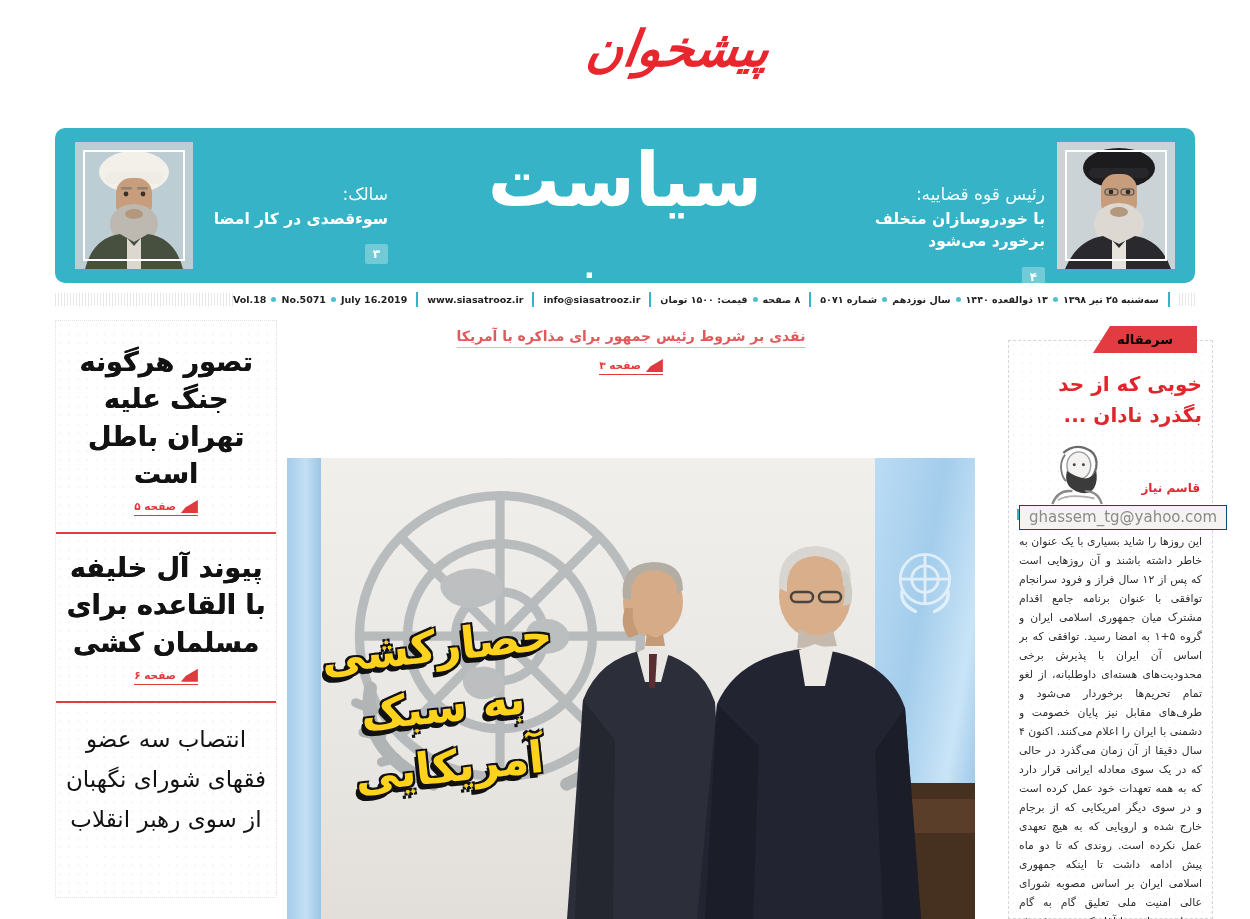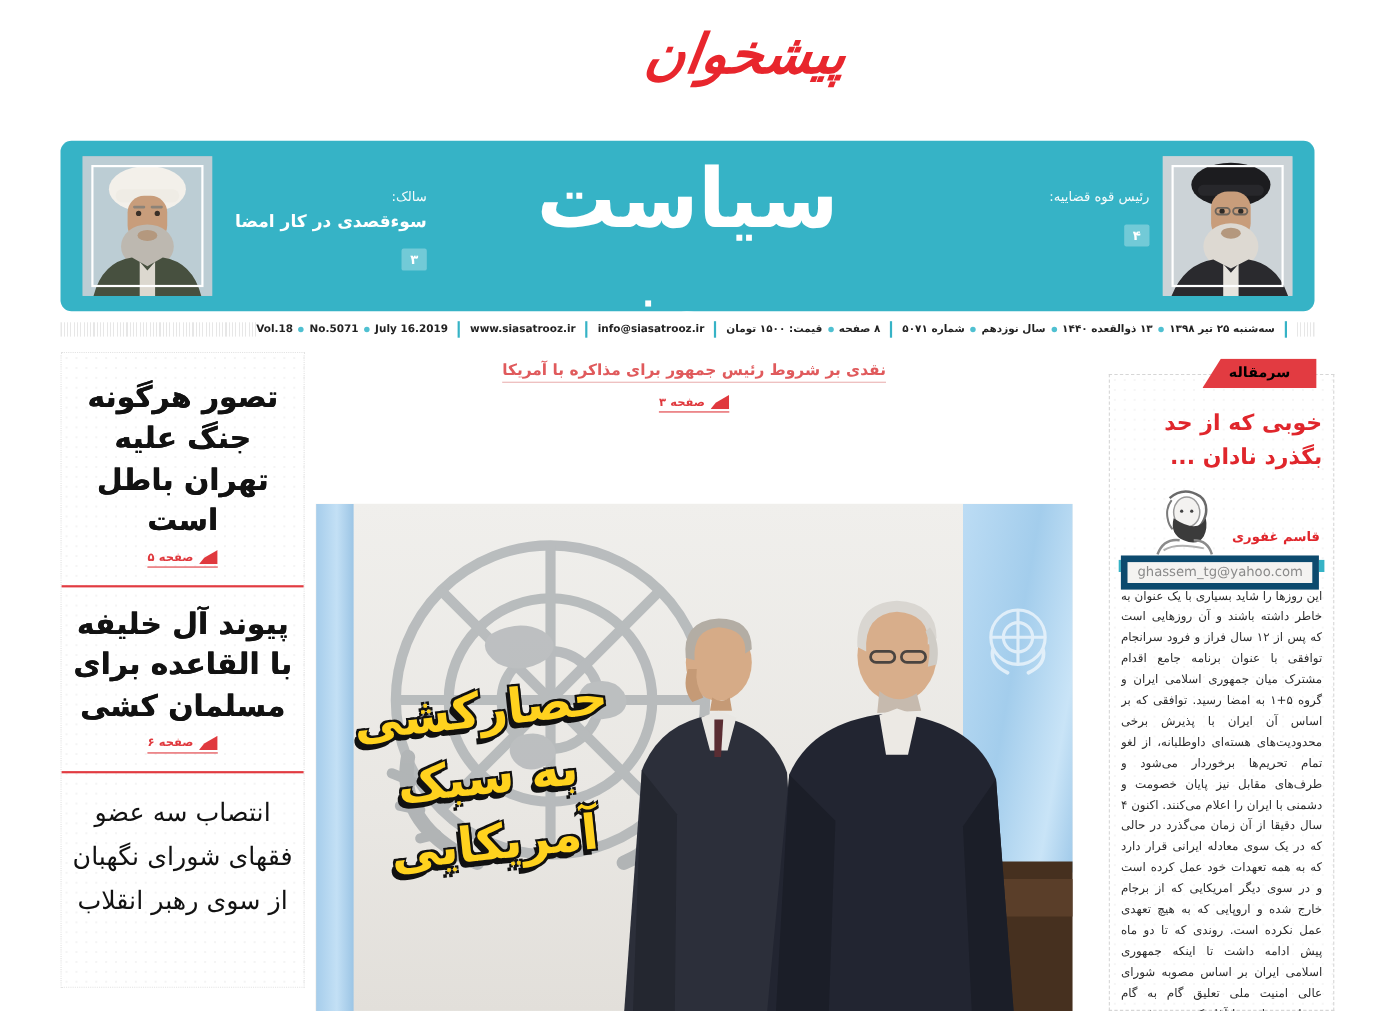--- a/index.html
+++ b/index.html
@@ -17,21 +17,21 @@
               background:#36b3c6; border-radius:10px; }
   .portrait { position:absolute; top:14px; width:118px; height:127px; overflow:hidden; background:#b9c9cf; }
   .portrait.p-left { left:20px; }
   .portrait.p-right { right:20px; background:#cfd6da; }
   .portrait .frame { position:absolute; inset:8px; border:2px solid #fff; pointer-events:none; }
   .portrait svg { width:100%; height:100%; display:block; }
 
   .teaser { position:absolute; top:44px; width:185px; direction:rtl; text-align:right; color:#fff; }
   .teaser.t-left { left:148px; }
   .teaser.t-right { right:150px; }
-  .teaser .kicker { font-size:12px; opacity:.95; margin-bottom:4px; }
+  .teaser .kicker { font-size:17px; opacity:.95; margin-bottom:4px;margin-top:12px; }
   .teaser .t-head { font-size:15.5px; font-weight:bold; line-height:1.45; }
   .page-badge { margin-top:14px; display:inline-flex; width:23px; height:20px; align-items:center;
                 justify-content:center; background:rgba(255,255,255,.30); color:#fff;
                 font-size:12px; font-weight:bold; border-radius:2px; }
 
   .mast-title-wrap { position:absolute; left:375px; top:6px; width:390px; text-align:center; color:#fff; }
   .mast-title { font-size:72px; font-weight:bold; line-height:1.35; transform:scaleY(1.04); }
   .mast-sub { font-size:17px; font-weight:bold; margin-top:2px; }
 
   
@@ -48,21 +48,21 @@
   
   .left-col { position:absolute; left:55px; top:320px; width:222px; height:578px;
               border:1px dotted #e2e2e2; padding:12px 8px 0;
               background-image:radial-gradient(rgba(0,0,0,.045) 1px, transparent 1px);
               background-size:9px 9px; direction:rtl; text-align:center; }
   .story .kicker { color:#e05a5c; font-size:11.5px; line-height:2.05; font-weight:bold;
                    text-decoration:underline; text-decoration-color:#eab2b2; text-underline-offset:5px; }
   .story .headline { color:#121212; font-size:27px; font-weight:bold; line-height:1.38;
                      margin:10px 0 6px; text-shadow:.4px 0 0 #121212; }
   .story .headline.light { font-size:23px; font-weight:normal; text-shadow:none; margin-top:16px; line-height:1.75; }
-  .page-marker { display:inline-flex; align-items:center; gap:5px; color:#e0393e; font-size:10.5px;
+  .page-marker { display:inline-flex; align-items:flex-start; gap:5px; color:#e0393e; font-size:10.5px;
                  font-weight:bold; border-bottom:1px solid #e0393e; padding-bottom:2px; direction:rtl; }
   .flag-icon { width:17px; height:13px; background:#e0393e; display:inline-block;
                clip-path:polygon(100% 0, 100% 100%, 0 100%, 28% 55%); }
   .red-rule { height:2px; background:#e23b41; margin:15px -8px; }
 
   
   .center-col { position:absolute; left:287px; top:326px; width:688px; height:593px; text-align:center; direction:rtl; }
   .main-kicker { display:inline-block; color:#e05a5c; font-size:14px; font-weight:bold;
                  text-decoration:underline; text-decoration-color:#eab2b2; text-underline-offset:6px; }
   .main-headline { font-size:62px; font-weight:bold; color:#131313; line-height:1.1; margin-top:14px;
@@ -101,22 +101,22 @@
   .edit-box { position:absolute; left:1008px; top:340px; width:205px; height:579px;
               border:1px dashed #d6d6d6; padding:28px 10px 0;
               background-image:radial-gradient(rgba(0,0,0,.04) 1px, transparent 1px);
               background-size:9px 9px; direction:rtl; }
   .edit-head { color:#e0262c; font-size:20px; font-weight:bold; text-align:right; line-height:1.55;
                padding-left:28px; }
   .author-row { position:relative; height:74px; margin-top:4px; }
   .author-sketch { position:absolute; left:26px; top:4px; width:64px; height:66px; }
   .author-name { position:absolute; right:2px; bottom:14px; color:#e0262c; font-size:12px; font-weight:bold; }
   .email-strip { position:relative; height:11px; background:#36b3c6; margin:0 -2px 12px; }
-  .email-box { position:absolute; left:2px; top:-4px; background:#f4f3f1; border:6px solid #0c4a6e;
-               color:#8a8a8a; font-size:12px; padding:2px 9px 3px; direction:ltr; }
+  .email-box { position:absolute; left:2px; top:-4px; background:#f4f3f1; border:1px solid #0c4a6e;
+               color:#8a8a8a; font-size:15px; padding:2px 9px 3px; direction:ltr; }
   .edit-body { font-size:10.8px; color:#2d2d2d; line-height:1.76; text-align:justify; overflow:hidden;
                height:400px; }
 </style>
 </head>
 <body>
 
 <div class="page">
 
   <div class="site-logo">
     <div class="logo-fa">پیشخوان</div>
@@ -148,20 +148,21 @@
       <span class="page-badge">۳</span>
     </div>
 
     <div class="mast-title-wrap">
       <div class="mast-title">سیاست روز</div>
       <div class="mast-sub">روزنامه صبح ایران</div>
     </div>
 
     <div class="teaser t-right">
       <div class="kicker">رئیس قوه قضاییه:</div>
+      <div class="t-head">با خودروسازان متخلف برخورد می‌شود</div>
       <span class="page-badge">۴</span>
     </div>
 
     <div class="portrait p-right">
       <svg viewBox="0 0 118 127">
         <rect x="0" y="0" width="118" height="127" fill="#ccd3d7"></rect>
         <ellipse cx="62" cy="26" rx="36" ry="20" fill="#1c1c1f"></ellipse>
         <rect x="32" y="26" width="60" height="10" rx="5" fill="#27272b"></rect>
         <rect x="44" y="32" width="36" height="44" rx="15" fill="#c89d7b"></rect>
         <circle cx="54" cy="50" r="2.4" fill="#2e2a26"></circle>
@@ -338,21 +339,21 @@
       <svg class="author-sketch" viewBox="0 0 70 70">
         <path d="M20 14 q14 -12 30 -2 q8 6 6 18 q-2 8 -6 12" fill="none" stroke="#6a6a6a" stroke-width="2.5"></path>
         <path d="M22 16 q-6 8 -4 18 q1 7 5 11" fill="none" stroke="#7a7a7a" stroke-width="2"></path>
         <ellipse cx="37" cy="28" rx="13" ry="15" fill="#f3f2f0" stroke="#9a9a9a" stroke-width="1.5"></ellipse>
         <path d="M24 34 q-4 16 10 22 q14 6 20 -4 q4 -8 2 -18 q-8 16 -32 0z" fill="#3b3b3b"></path>
         <circle cx="32" cy="27" r="1.6" fill="#444"></circle>
         <circle cx="42" cy="27" r="1.6" fill="#444"></circle>
         <path d="M8 70 q6 -16 22 -14 M62 70 q-4 -14 -18 -14" fill="none" stroke="#8a8a8a" stroke-width="2.5"></path>
         <path d="M14 66 q12 -8 40 -2" fill="none" stroke="#b0b0b0" stroke-width="2"></path>
       </svg>
-      <div class="author-name">قاسم غفوری</div>
+      <div class="author-name">قاسم نیاز</div>
     </div>
     <div class="email-strip">
       <span class="email-box">ghassem_tg@yahoo.com</span>
     </div>
     <div class="edit-body">این روزها را شاید بسیاری با یک عنوان به خاطر داشته باشند و آن روزهایی است که پس از ۱۲ سال فراز و فرود سرانجام توافقی با عنوان برنامه جامع اقدام مشترک میان جمهوری اسلامی ایران و گروه ۵+۱ به امضا رسید. توافقی که بر اساس آن ایران با پذیرش برخی محدودیت‌های هسته‌ای داوطلبانه، از لغو تمام تحریم‌ها برخوردار می‌شود و طرف‌های مقابل نیز پایان خصومت و دشمنی با ایران را اعلام می‌کنند. اکنون ۴ سال دقیقا از آن زمان می‌گذرد در حالی که در یک سوی معادله ایرانی قرار دارد که به همه تعهدات خود عمل کرده است و در سوی دیگر امریکایی که از برجام خارج شده و اروپایی که به هیچ تعهدی عمل نکرده است. روندی که تا دو ماه پیش ادامه داشت تا اینکه جمهوری اسلامی ایران بر اساس مصوبه شورای عالی امنیت ملی تعلیق گام به گام تعهدات برجامی را آغاز کرد. عدم فروش آب سنگین و اورانیوم غنی سازی شده ۳/۶۷ و افزایش میزان غنی سازی به میزان مورد نیاز محور دو گام اول ایران بوده است تا طی هفته‌های آتی گام سوم را نیز اجرایی سازد. این مسئله موجب مواضعی از سوی اروپایی‌ها شده است که یکی از مهمترین آنها دیروز صورت گرفت. نشست شورای وزرای خارجه اتحادیه اروپا در حالی دیروز با تمرکز بر توافق هسته‌ای ایران و کاهش تنش‌های فعلی برگزار شد که با تداوم انفعال اروپایی‌ها در برابر آمریکا، از ایران خواسته شد به‌صورت یکجانبه به تمام تعهداتش پایبند بماند. در همین چارچوب موگرینی مسئول سیاست خارجی اتحادیه اروپا گفت وزیران خارجه کشورهای عضو این اتحادیه در مورد تمهیداتی برای حفظ توافق هسته‌ای با ایران گفت‌وگو می‌کنند.</div>
   </aside>
 
 </div>
 
 </body></html>

